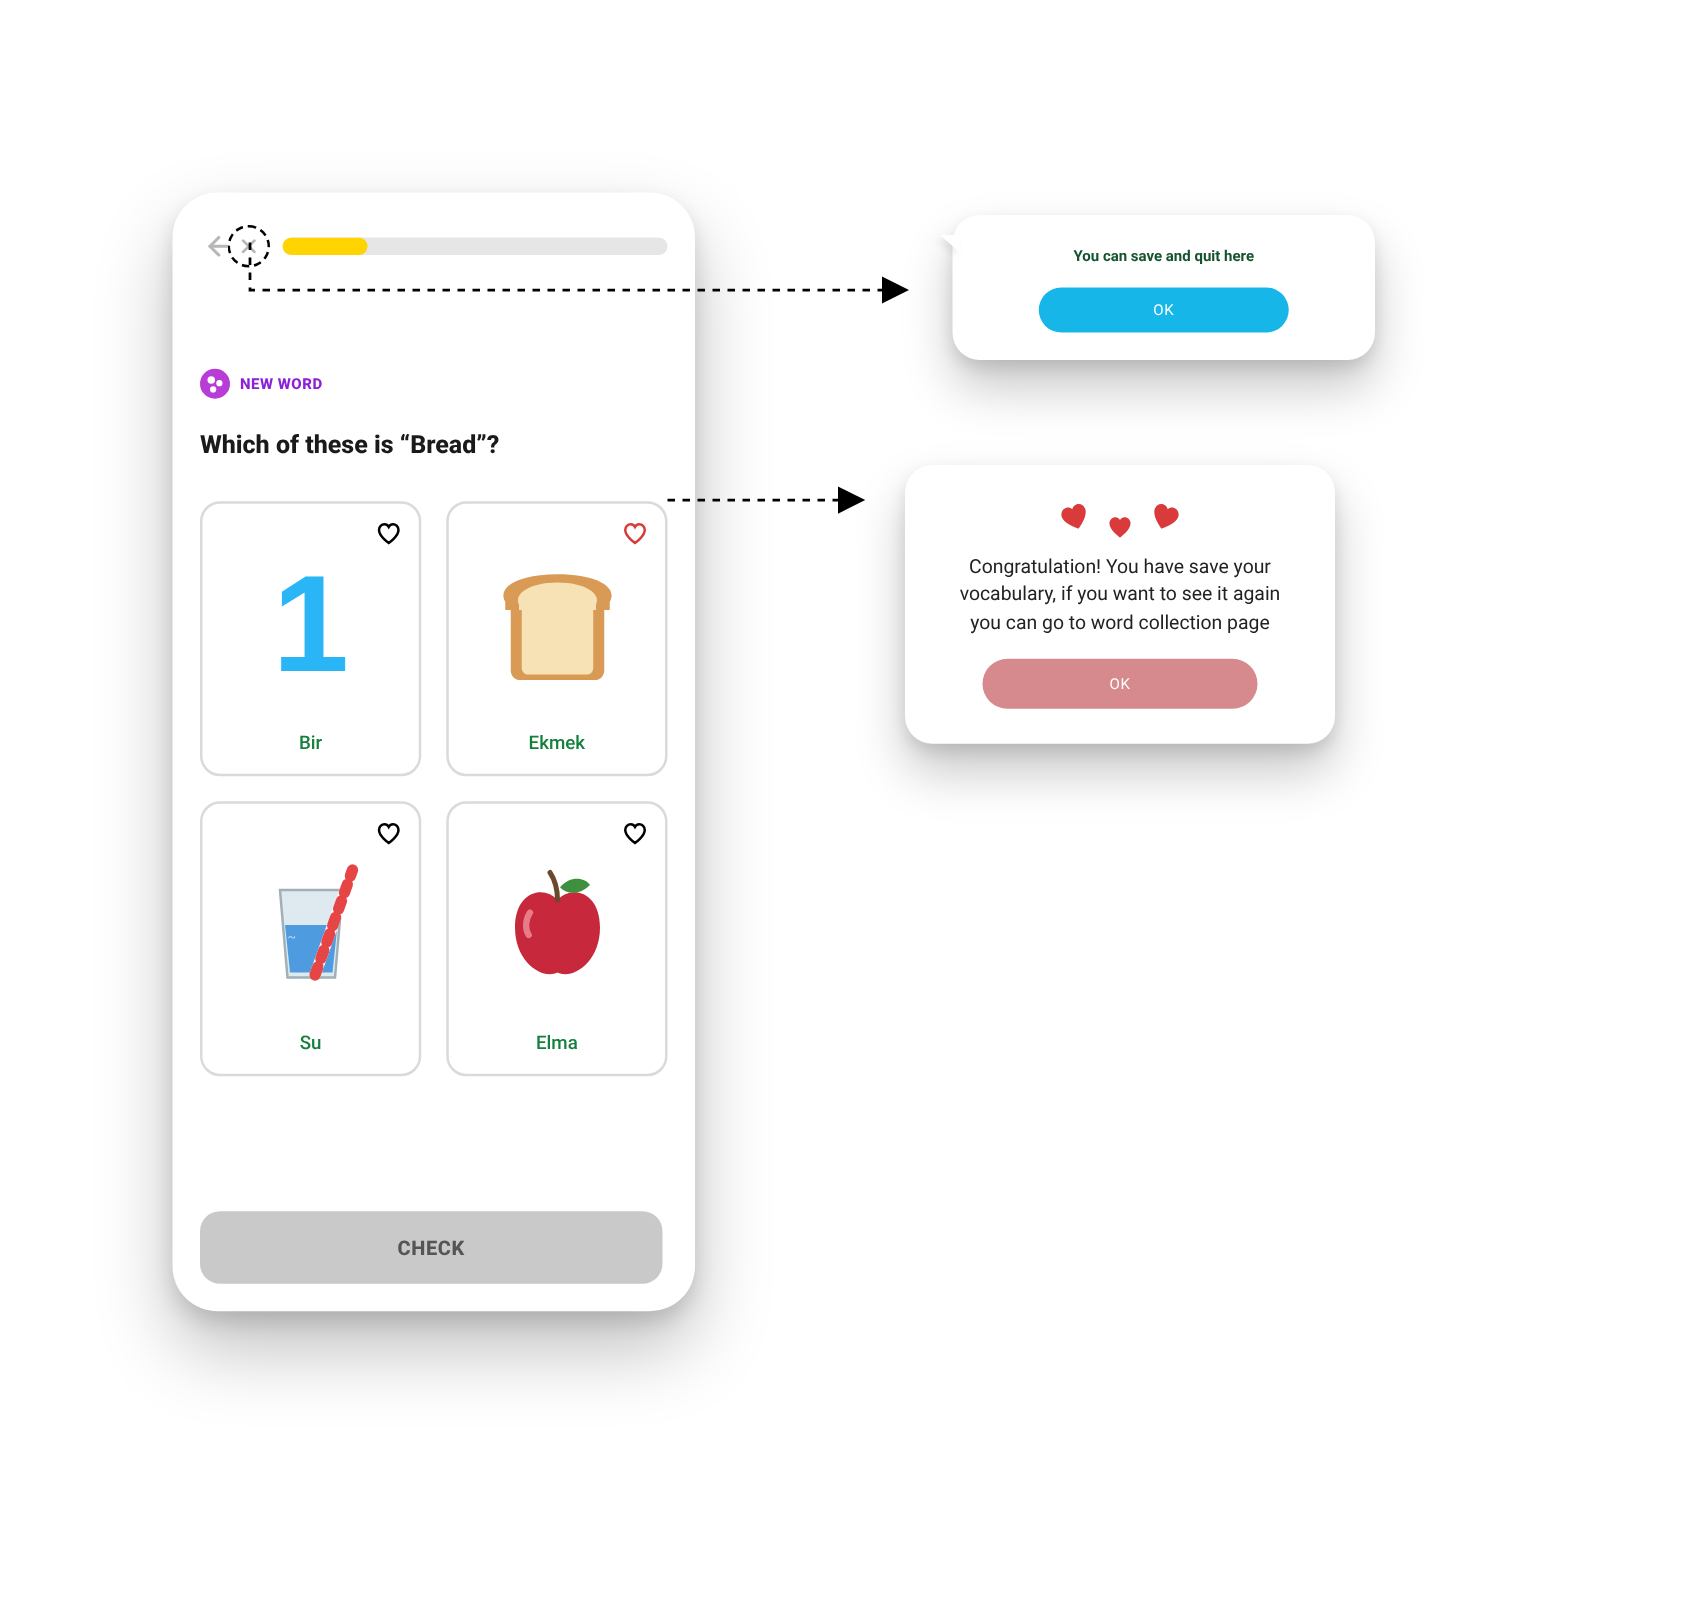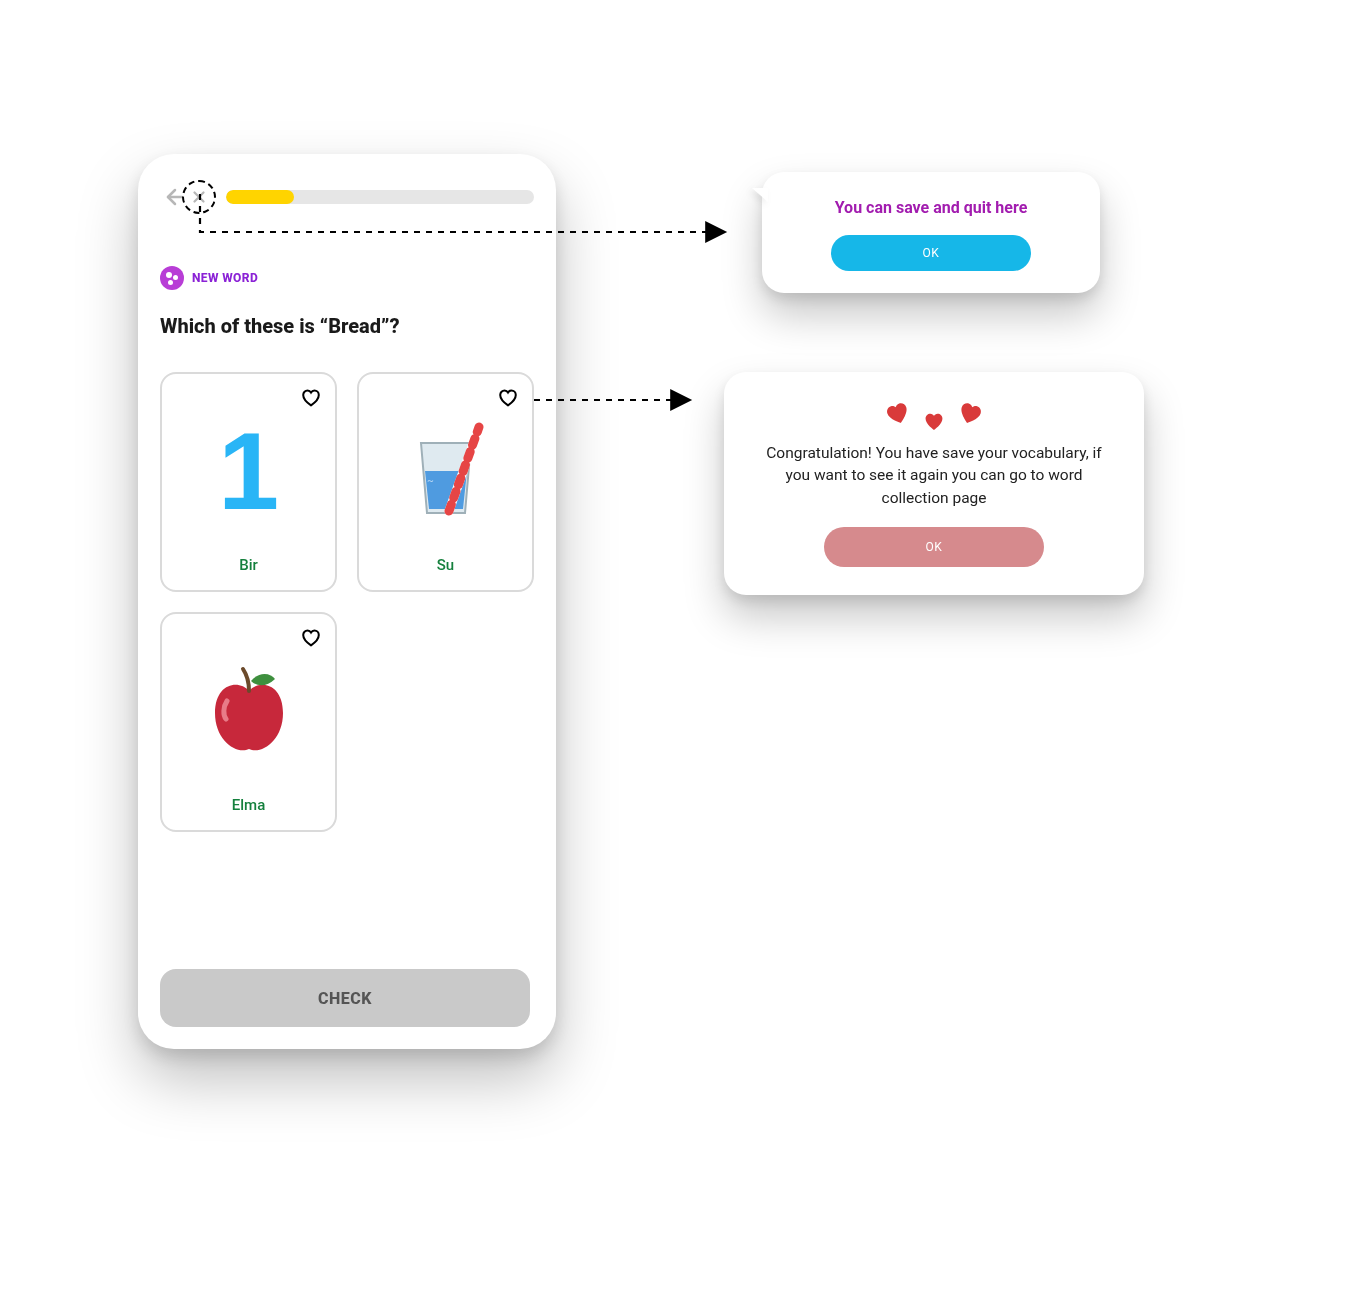--- a/index.html
+++ b/index.html
@@ -63,21 +63,21 @@
     position:relative;
   }
   .progress-fill {
     position:absolute; left:0; top:0; bottom:0;
     background:#ffd400;
     border-radius:10px;
   }
 
   
   .new-word {
-    margin-top: 52px;
+    margin-top: 81px;
     display:flex; align-items:center; gap:8px;
   }
   .new-word-badge {
     width:24px; height:24px; border-radius:50%;
     background:#b83dd6;
     position:relative;
     flex:0 0 auto;
   }
   .new-word-badge::before, .new-word-badge::after, .new-word-badge span {
     content:""; position:absolute; background:#fff; border-radius:50%;
@@ -166,34 +166,34 @@
   }
   .popup-quit .tail {
     position:absolute; left:-10px; top:16px;
     width:0; height:0;
     border-top:0 solid transparent;
     border-bottom:14px solid transparent;
     border-right:16px solid #fff;
     filter: drop-shadow(-3px 3px 3px rgba(0,0,0,0.08));
   }
   .popup-quit-text {
-    font-size:16px; color:#a21caf; font-weight:700;
+    font-size:12px; color:#14532d; font-weight:700;
   }
   .btn {
     display:inline-flex; align-items:center; justify-content:center;
     font-weight:400; letter-spacing:0.5px;
     border-radius:999px;
     font-size:12px;
   }
   .btn-blue { background:#16b7e8; color:#fff; width:200px; height:36px; margin-top:18px; }
   .btn-rose { background:#d68a8d; color:#fff; width:220px; height:40px; margin-top:18px; }
 
   .popup-save {
     left: 724px; top: 372px;
-    width: 420px;
+    width: 344px;
     padding: 28px 32px 28px 32px;
     text-align:center;
   }
   .hearts-row { display:flex; justify-content:center; gap:8px; margin-bottom:14px; }
   .hearts-row svg { width:28px; height:28px; }
   .hearts-row .h-mid { transform: translateY(8px) scale(0.85); }
   .hearts-row .h-left{ transform: rotate(-18deg); }
   .hearts-row .h-right{ transform: rotate(18deg); }
   .popup-save-text { font-size:15.5px; color:#222; line-height:1.45; }
 
@@ -241,20 +241,36 @@
           <svg viewBox="0 0 24 24" fill="none" stroke="#000" stroke-width="2.2">
               <path d="M12 20 C12 20 3.5 14.2 3.5 8.7 C3.5 5.9 5.7 3.8 8.3 3.8 C10 3.8 11.3 4.8 12 6 C12.7 4.8 14 3.8 15.7 3.8 C18.3 3.8 20.5 5.9 20.5 8.7 C20.5 14.2 12 20 12 20 Z"></path>
             </svg>
         </span>
         <div class="card-img">
           <span class="one-glyph">1</span>
         </div>
         <div class="card-label">Bir</div>
       </div>
 
+      <div class="card">
+        <span class="heart-btn">
+          <svg viewBox="0 0 24 24" fill="none" stroke="#d93a3a" stroke-width="2.2">
+              <path d="M12 20 C12 20 3.5 14.2 3.5 8.7 C3.5 5.9 5.7 3.8 8.3 3.8 C10 3.8 11.3 4.8 12 6 C12.7 4.8 14 3.8 15.7 3.8 C18.3 3.8 20.5 5.9 20.5 8.7 C20.5 14.2 12 20 12 20 Z"></path>
+            </svg>
+        </span>
+        <div class="card-img bread">
+          <svg viewBox="0 0 100 90">
+            <path d="M12 28 C6 18 20 8 50 8 C80 8 94 18 88 28 L88 34 L12 34 Z" fill="#d99a55"></path>
+            <path d="M16 34 L84 34 L84 78 C84 82 81 85 77 85 L23 85 C19 85 16 82 16 78 Z" fill="#d99a55"></path>
+            <path d="M22 30 C18 22 30 14 50 14 C70 14 82 22 78 30 L78 34 L22 34 Z" fill="#f6e2b4"></path>
+            <path d="M24 34 L76 34 L76 76 C76 79 74 81 71 81 L29 81 C26 81 24 79 24 76 Z" fill="#f6e2b4"></path>
+          </svg>
+        </div>
+        <div class="card-label">Ekmek</div>
+      </div>
 
       <div class="card">
         <span class="heart-btn">
           <svg viewBox="0 0 24 24" fill="none" stroke="#000" stroke-width="2.2">
               <path d="M12 20 C12 20 3.5 14.2 3.5 8.7 C3.5 5.9 5.7 3.8 8.3 3.8 C10 3.8 11.3 4.8 12 6 C12.7 4.8 14 3.8 15.7 3.8 C18.3 3.8 20.5 5.9 20.5 8.7 C20.5 14.2 12 20 12 20 Z"></path>
             </svg>
         </span>
         <div class="card-img glass">
           <svg viewBox="0 0 90 100">
             <polygon points="20,22 70,22 64,92 26,92" fill="#dfeaf0" stroke="#9fb0b8" stroke-width="2"></polygon>

